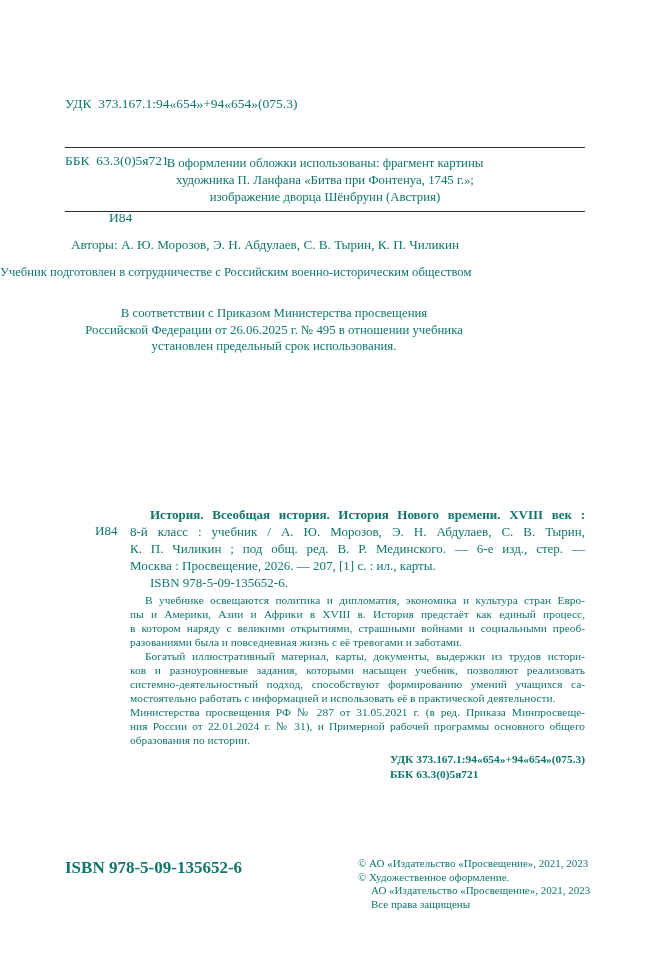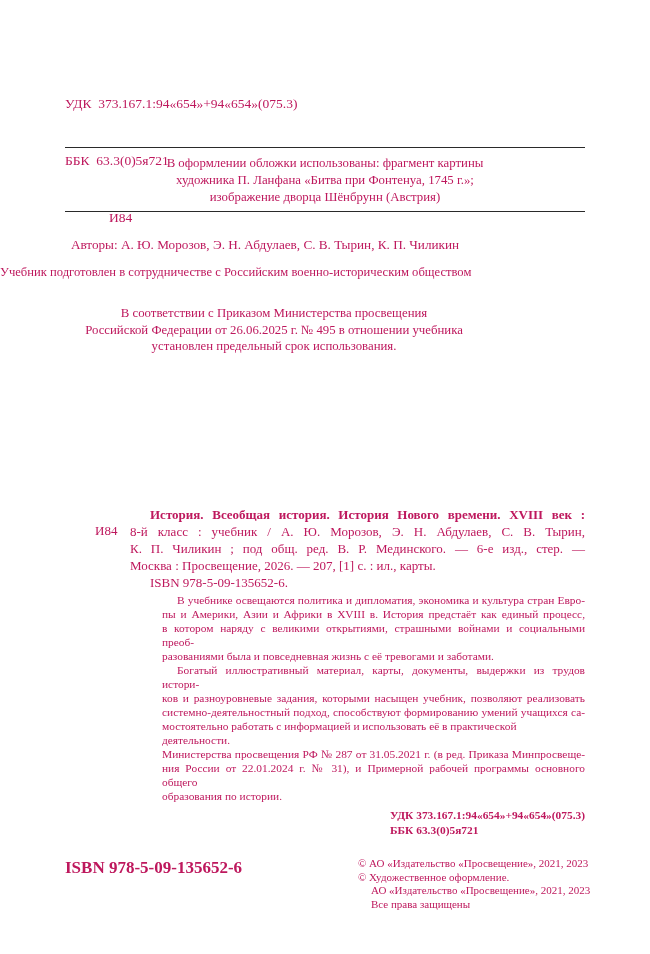--- a/index.html
+++ b/index.html
@@ -4,21 +4,21 @@
 <style>
   * { margin: 0; padding: 0; box-sizing: border-box; }
   html, body { background: #e8e8e8; }
   .page {
     position: relative;
     width: 650px;
     height: 954px;
     margin: 0 auto;
     background: #ffffff;
     font-family: "Liberation Serif", "DejaVu Serif", serif;
-    color: #be185d;
+    color: #0f766e;
     overflow: hidden;
   }
   .abs { position: absolute; }
   .bold { font-weight: bold; }
 
   .rule {
     position: absolute;
     left: 65px;
     width: 520px;
     border-top: 1.4px solid #2a2a2a;
@@ -71,21 +71,21 @@
     position: absolute;
     left: 0; top: 17px;
     font-size: 13px;
   }
   .card-text { margin-left: 35px; }
   .card-line { font-size: 13px; line-height: 17px; }
   .just { text-align: justify; text-align-last: justify; }
   .indent20 { text-indent: 20px; }
 
   .ann { margin-top: 2px; }
-  .ann-line { font-size: 11.4px; line-height: 14px; margin-left: 32px; }
+  .ann-line { font-size: 11.4px; line-height: 14px; }
   .ann-line.indent15 { text-indent: 15px; }
 
   .udk-right-wrap { text-align: right; margin-top: 5px; }
   .udk-right-inner {
     display: inline-block;
     text-align: left;
     font-size: 11.4px;
     line-height: 15px;
     font-weight: bold;
   }

